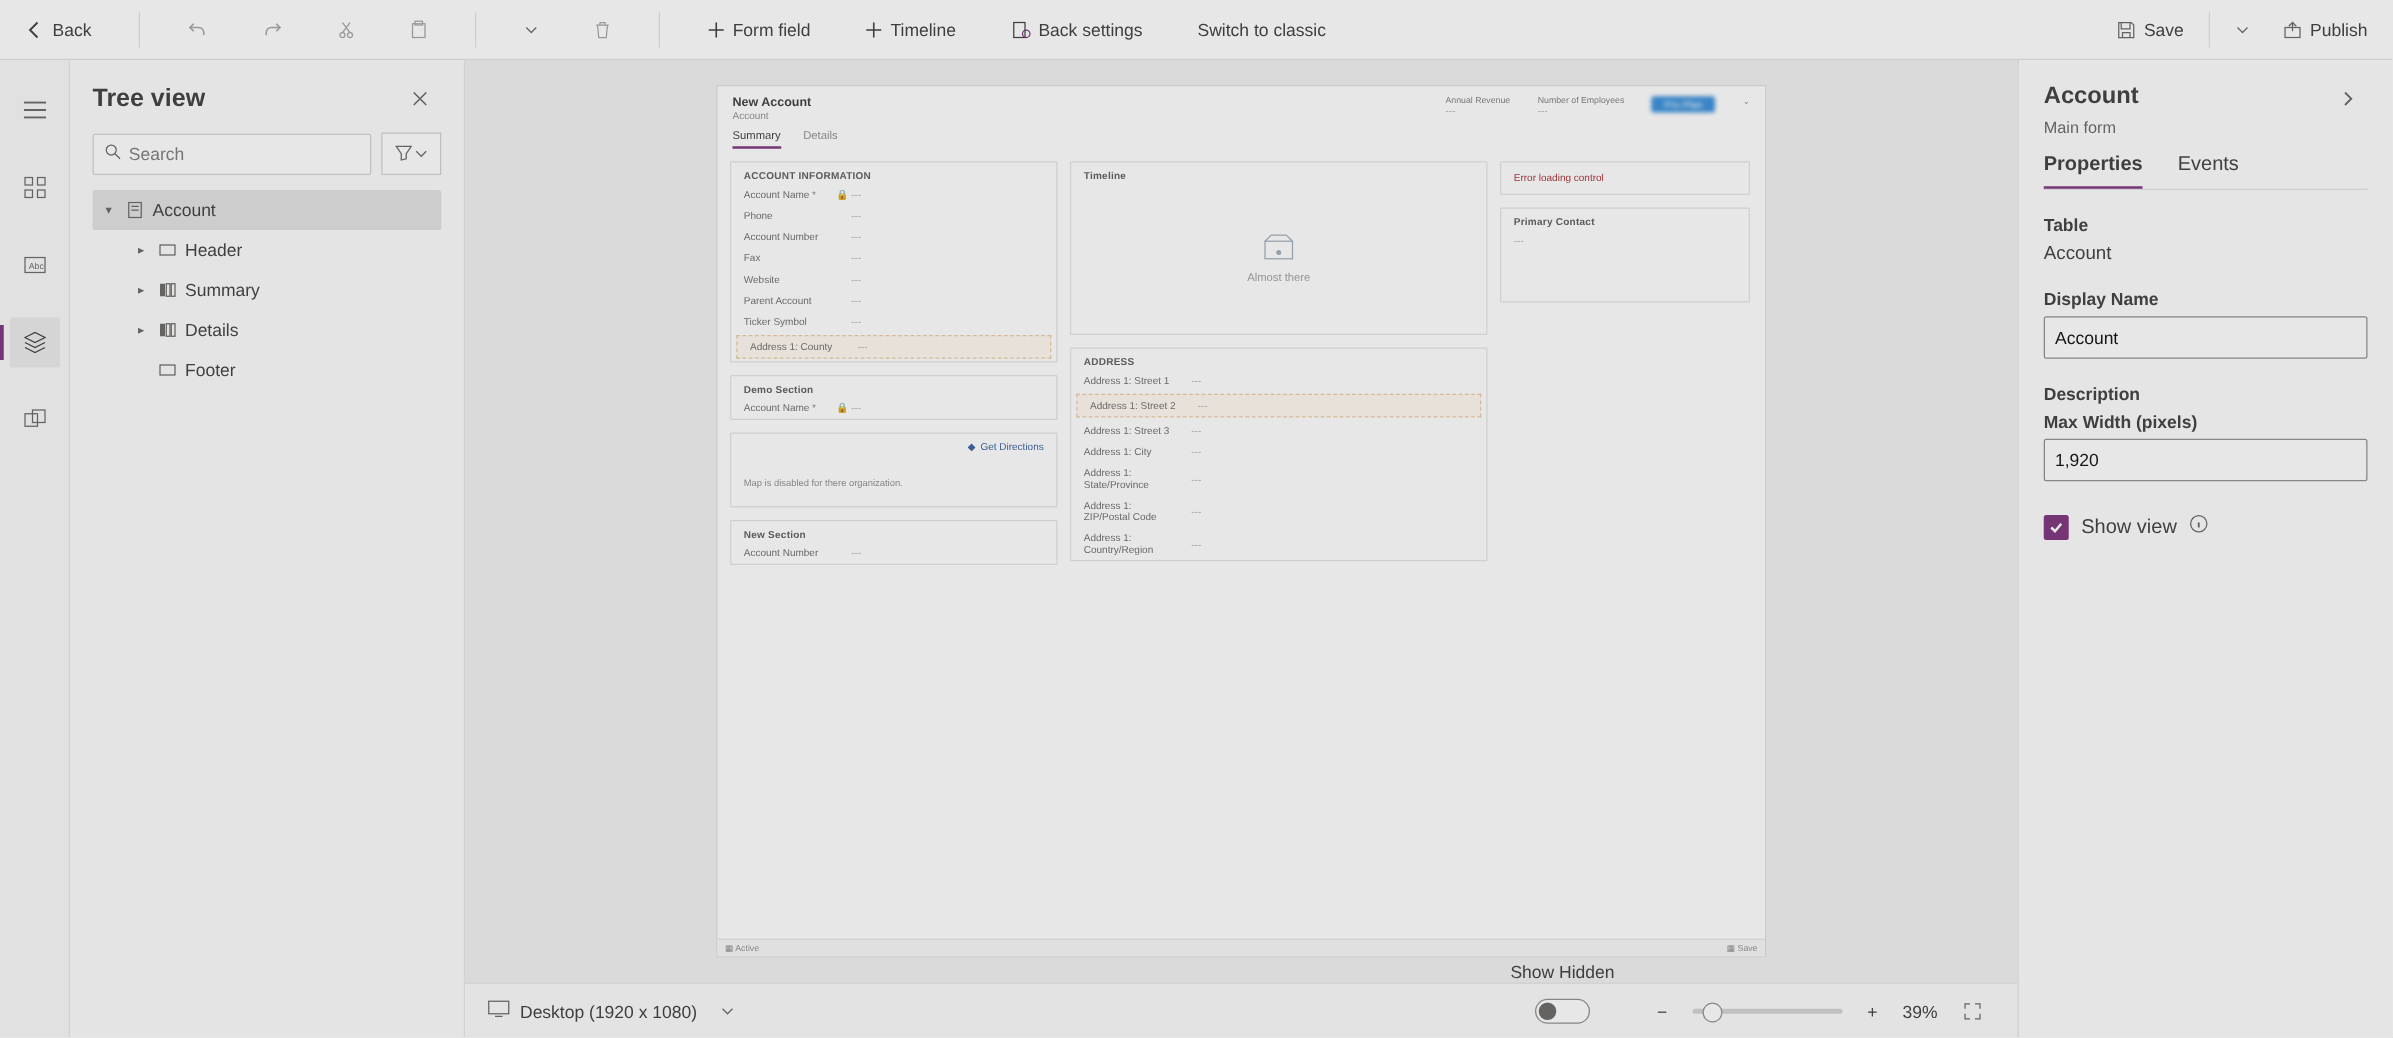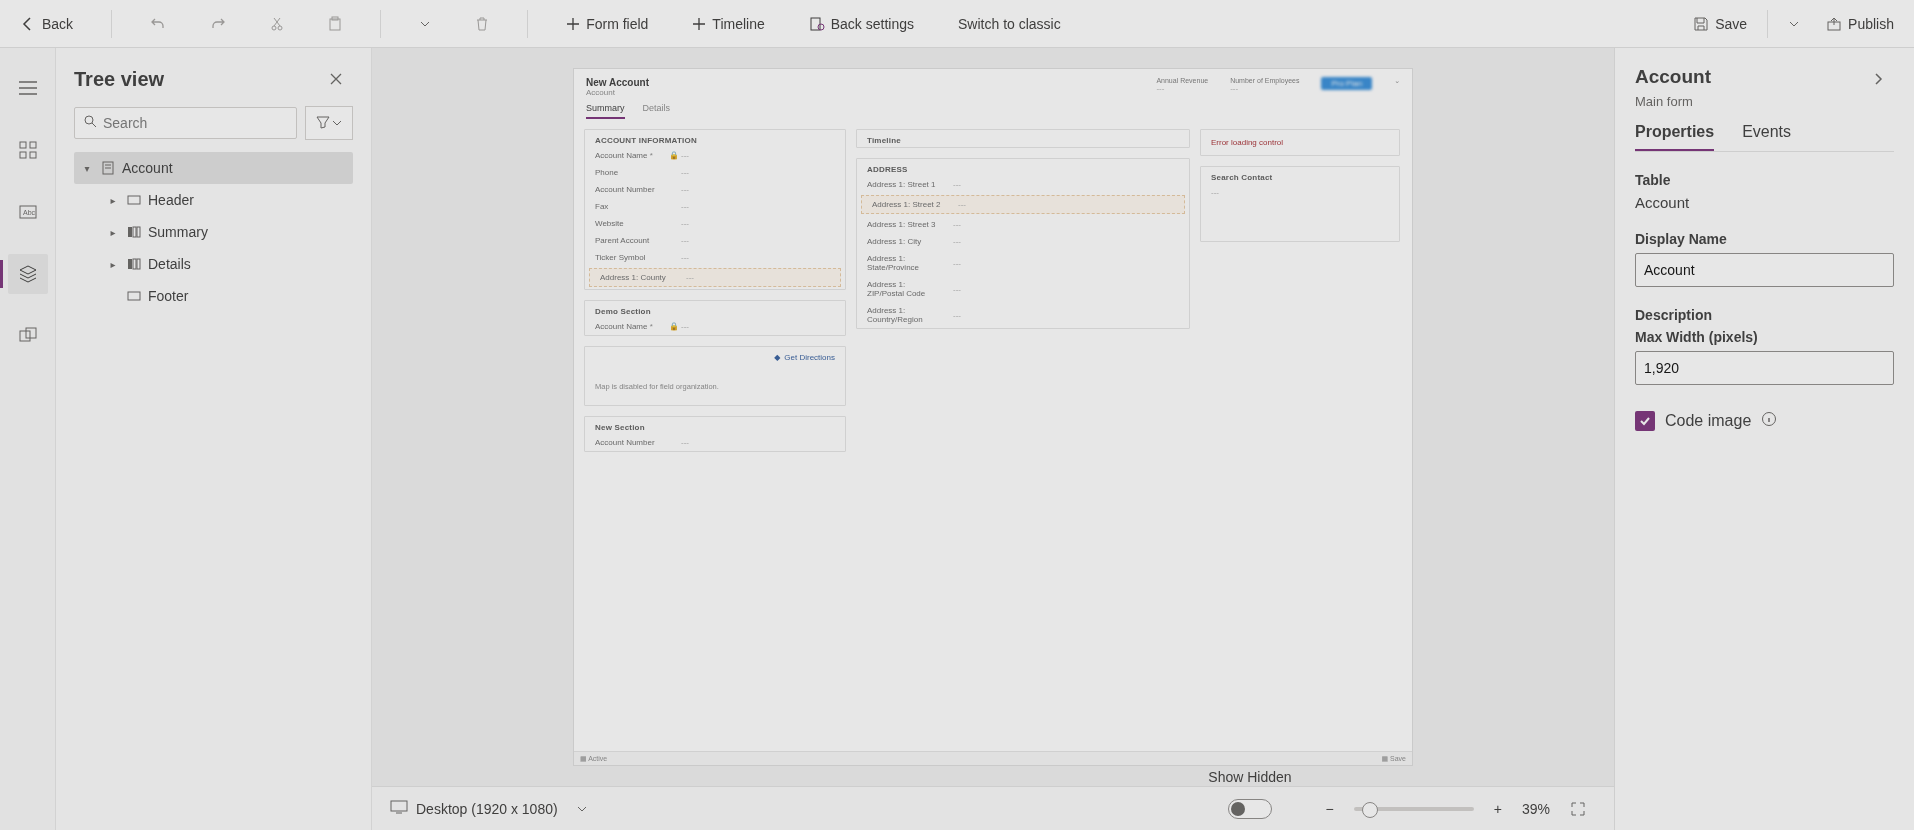--- a/index.html
+++ b/index.html
@@ -415,35 +415,43 @@
                     <span class="flabel req">Account Name</span>
                     <span class="flock">🔒</span>
                     <span class="fval">---</span>
                   </div>
               </div>
               <div class="section">
                 <div class="sec-link">
                     <span>◆</span>
                     <span>Get Directions</span>
                   </div>
-                <div class="sec-note">Map is disabled for field organization.</div>
+                <div class="sec-note">Map is disabled for there organization.</div>
               </div>
               <div class="section">
                 <div class="sec-title lc">New Section</div>
                 <div class="field-row">
                     <span class="flabel">Account Number</span>
                     <span class="flock"></span>
                     <span class="fval">---</span>
                   </div>
               </div>
             </div>
 
             <div class="fs-col col-b">
               <div class="section">
                 <div class="sec-title lc">Timeline</div>
+                <div class="timeline-placeholder">
+                  <span><svg width="26" height="22" viewBox="0 0 26 22">
+                        <rect x="2" y="6" width="22" height="14" stroke="#9ab" fill="none"></rect>
+                        <path d="M2 6l5-5h12l5 5" stroke="#9ab" fill="none"></path>
+                        <circle cx="13" cy="15" r="2" fill="#9ab"></circle>
+                      </svg></span>
+                  <span>Almost there</span>
+                </div>
               </div>
               <div class="section">
                 <div class="sec-title">ADDRESS</div>
                 <div class="field-row">
                     <span class="flabel">Address 1: Street 1</span>
                     <span class="flock"></span>
                     <span class="fval">---</span>
                   </div>
                 <div class="field-row" style="background:#fff8f0;border:1px dashed #e8c9a0;margin:2px 4px;">
                     <span class="flabel">Address 1: Street 2</span>
@@ -476,21 +484,21 @@
                     <span class="fval">---</span>
                   </div>
               </div>
             </div>
 
             <div class="fs-col col-c">
               <div class="section">
                 <div class="err-link">Error loading control</div>
               </div>
               <div class="section">
-                <div class="sec-title lc">Search Contact</div>
+                <div class="sec-title lc">Primary Contact</div>
                 <div class="field-row">
                     <span class="fval">---</span>
                   </div>
                 <div style="height:40px;"></div>
               </div>
             </div>
           </div>
           <div class="fs-footer">
             <span><span>▦</span> <span>Active</span></span>
             <span><span>▦</span> <span>Save</span></span>
@@ -565,21 +573,21 @@
 
       <span class="prop-field-label">Max Width (pixels)</span>
       <input class="prop-input" value="1,920" style="">
 
       <div class="check-row">
         <div class="chk">
             <svg width="12" height="12" viewBox="0 0 12 12">
               <path d="M2 6l3 3 5-6" stroke="#fff" stroke-width="2" fill="none"></path>
             </svg>
           </div>
-        <span>Code image</span>
+        <span>Show view</span>
         <span><svg width="16" height="16" viewBox="0 0 16 16">
               <circle cx="8" cy="8" r="6.5" stroke="#605e5c" fill="none"></circle>
               <path d="M8 5v0M8 7v4" stroke="#605e5c" stroke-width="1.5"></path>
             </svg></span>
       </div>
     </div>
   </div>
 
   <div class="dimmer"></div>
 </div>

